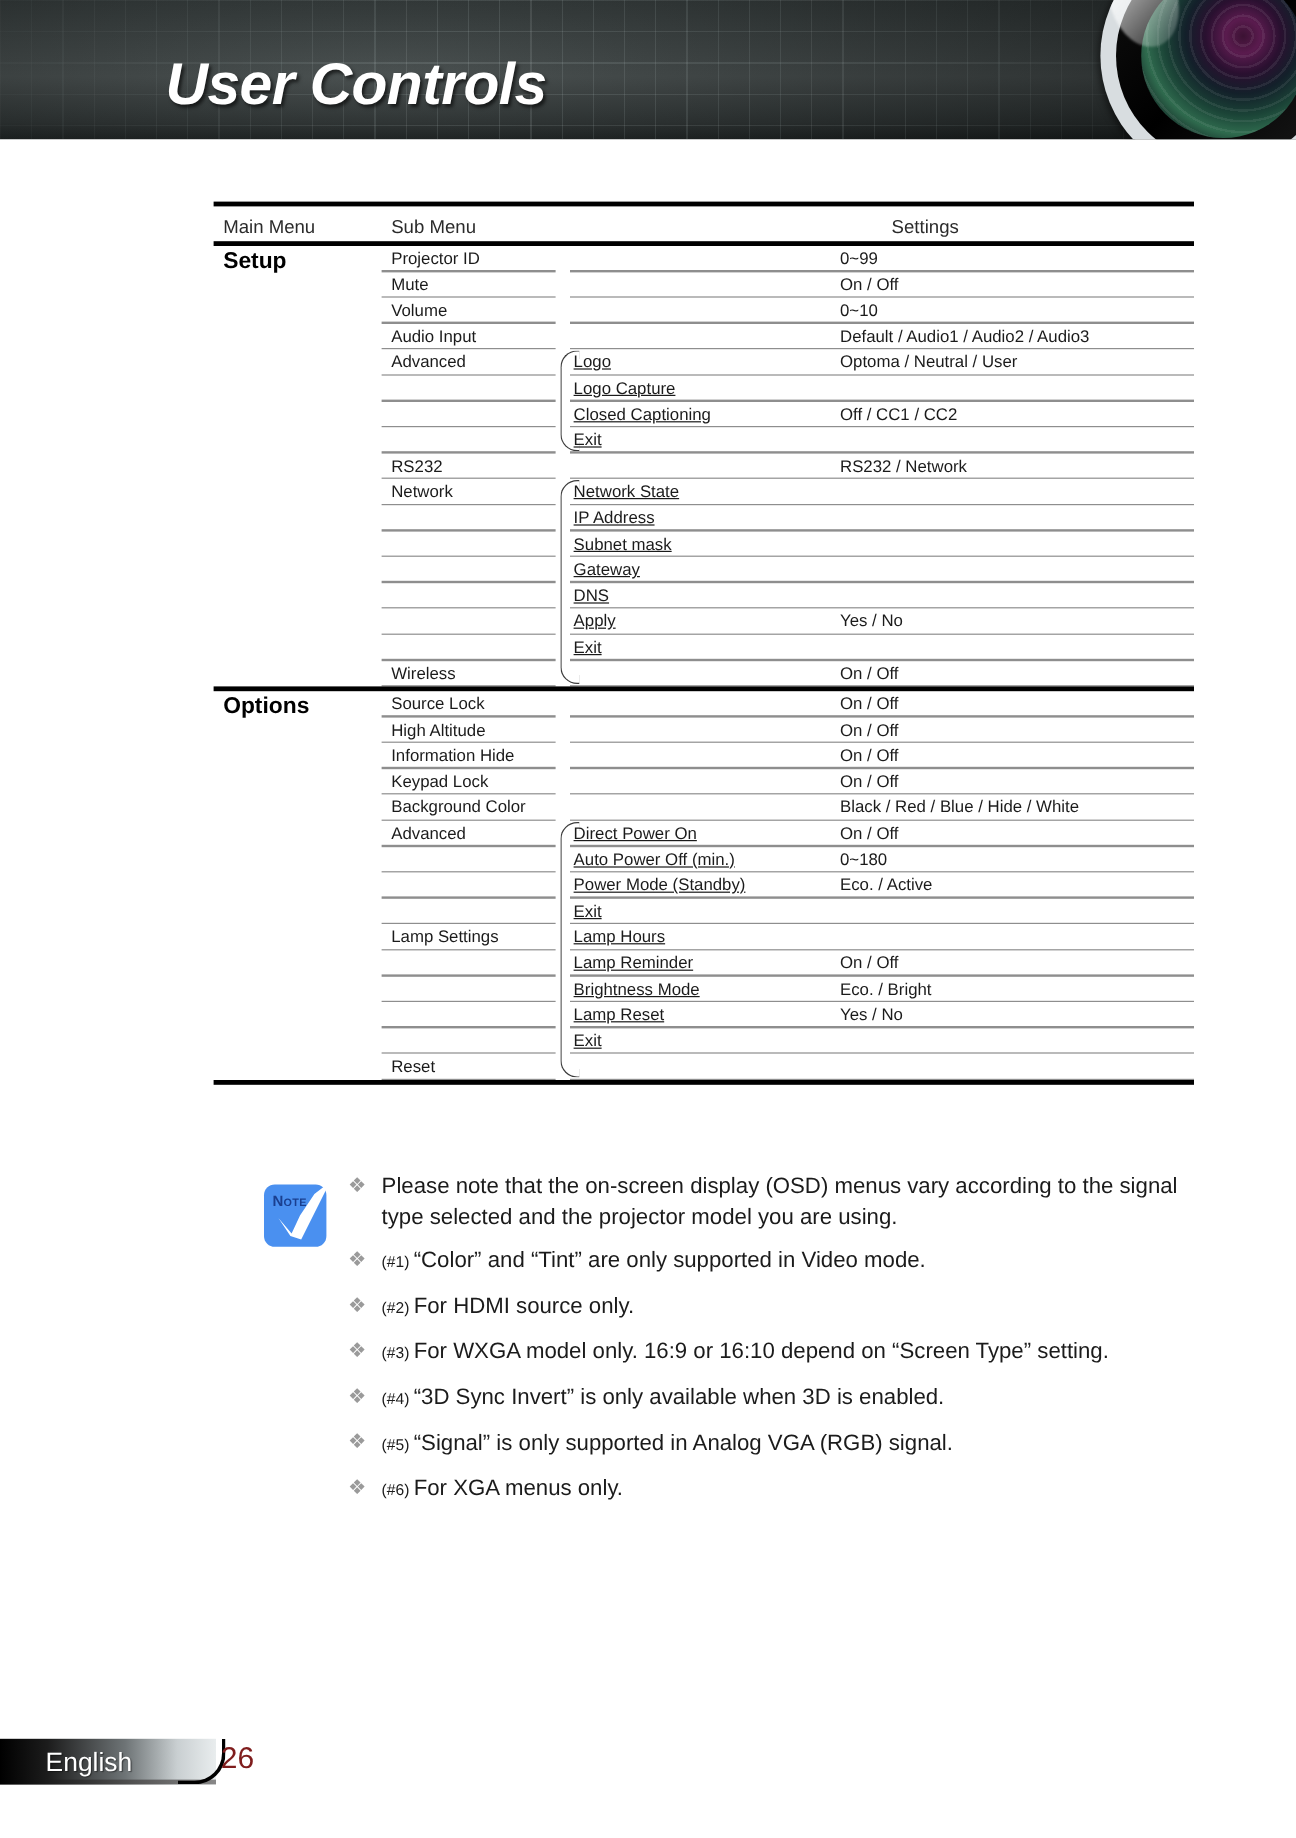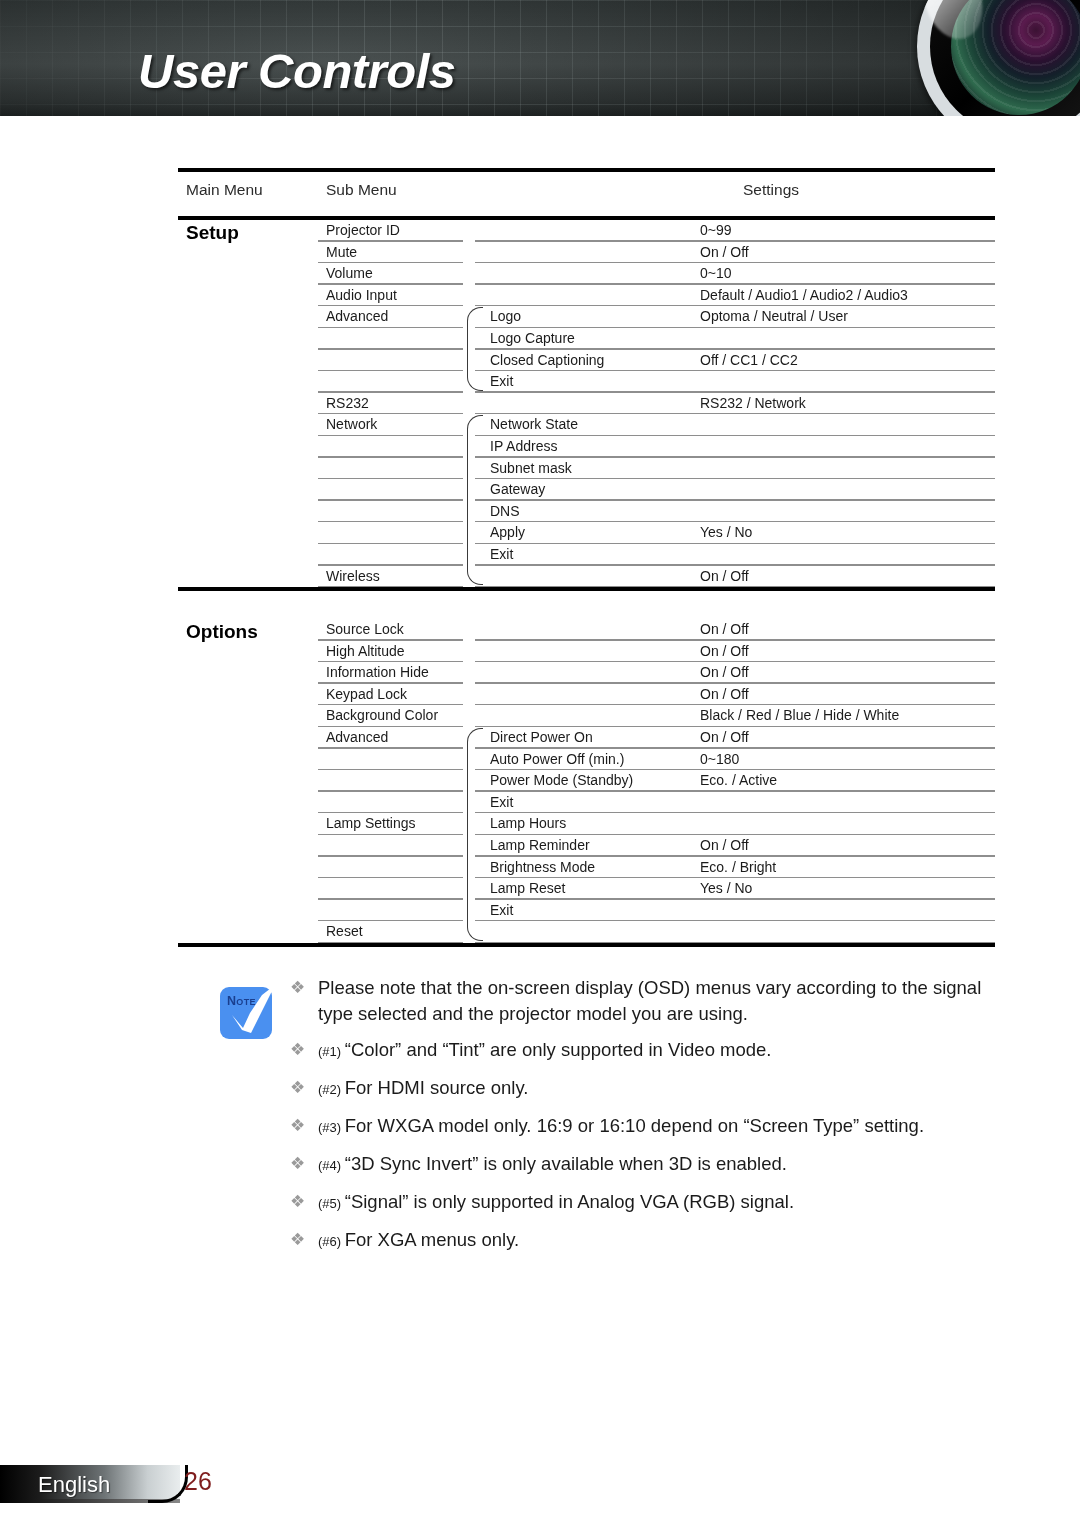--- a/index.html
+++ b/index.html
@@ -112,21 +112,21 @@
     left: 178px;
     top: 168px;
     width: 817px;
   }
 
   .rule-thick { height: 4px; background: #000; width: 100%; }
   .rule-thick-sec { height: 4px; background: #000; width: 100%; }
 
   .colhead {
     position: relative;
-    height: 44px;
+    height: 29px;
   }
   .colhead span {
     position: absolute;
     top: 9px;
     font-size: 15.5px;
     color: #2b2b2b;
   }
   .ch-main { left: 8px; }
   .ch-sub  { left: 148px; }
   .ch-set  { left: 565px; }
@@ -139,21 +139,21 @@
   .row .lbl2,
   .row .lbl3,
   .row .val {
     position: absolute;
     top: 2px;
     font-size: 14px;
     color: #1b1b1b;
     white-space: nowrap;
   }
   .row .lbl2 { left: 148px; }
-  .row .lbl3 { left: 312px; }
+  .row .lbl3 { left: 300px; text-decoration: underline; }
   .row .val  { left: 522px; }
 
   
   .row .ul-sub {
     position: absolute;
     left: 140px;
     width: 145px;
     bottom: 0;
     height: 1.4px;
     background: #8e8e8e;
@@ -248,21 +248,20 @@
     vertical-align: baseline;
   }
 
   
   .footer {
     position: absolute;
     left: 0;
     top: 1449px;
     width: 212px;
     height: 38px;
-    margin-top: 16px;
   }
   .footer-bar {
     position: absolute;
     left: 0; top: 0;
     width: 180px; height: 38px;
     background: linear-gradient(to right, #000000 0%, #1c1c1c 22%, #6e7476 58%, #c9cfd1 82%, #e9edee 100%);
   }
   .footer-bar::after {
     content: "";
     position: absolute;
@@ -418,21 +417,21 @@
               <span class="val">On / Off</span>
               <div class="ul-sub"></div>
               <div class="ul-set"></div>
             </div>
             <div class="brace" style="top: 87.4px; height: 83.4px;"></div>
             <div class="brace" style="top: 195.4px; height: 169.8px;"></div>
           </div>
         </div>
         <div style="position: relative;">
           <div class="rule-thick-sec"></div>
-          <div style="position: relative; margin-top: 28px;">
+          <div style="position: relative;">
             <div class="mainlabel" style="top: 2px;">Options</div>
             <div class="row">
               <span class="lbl2">Source Lock</span>
               <span class="val">On / Off</span>
               <div class="ul-sub"></div>
               <div class="ul-set"></div>
             </div>
             <div class="row">
               <span class="lbl2">High Altitude</span>
               <span class="val">On / Off</span>

